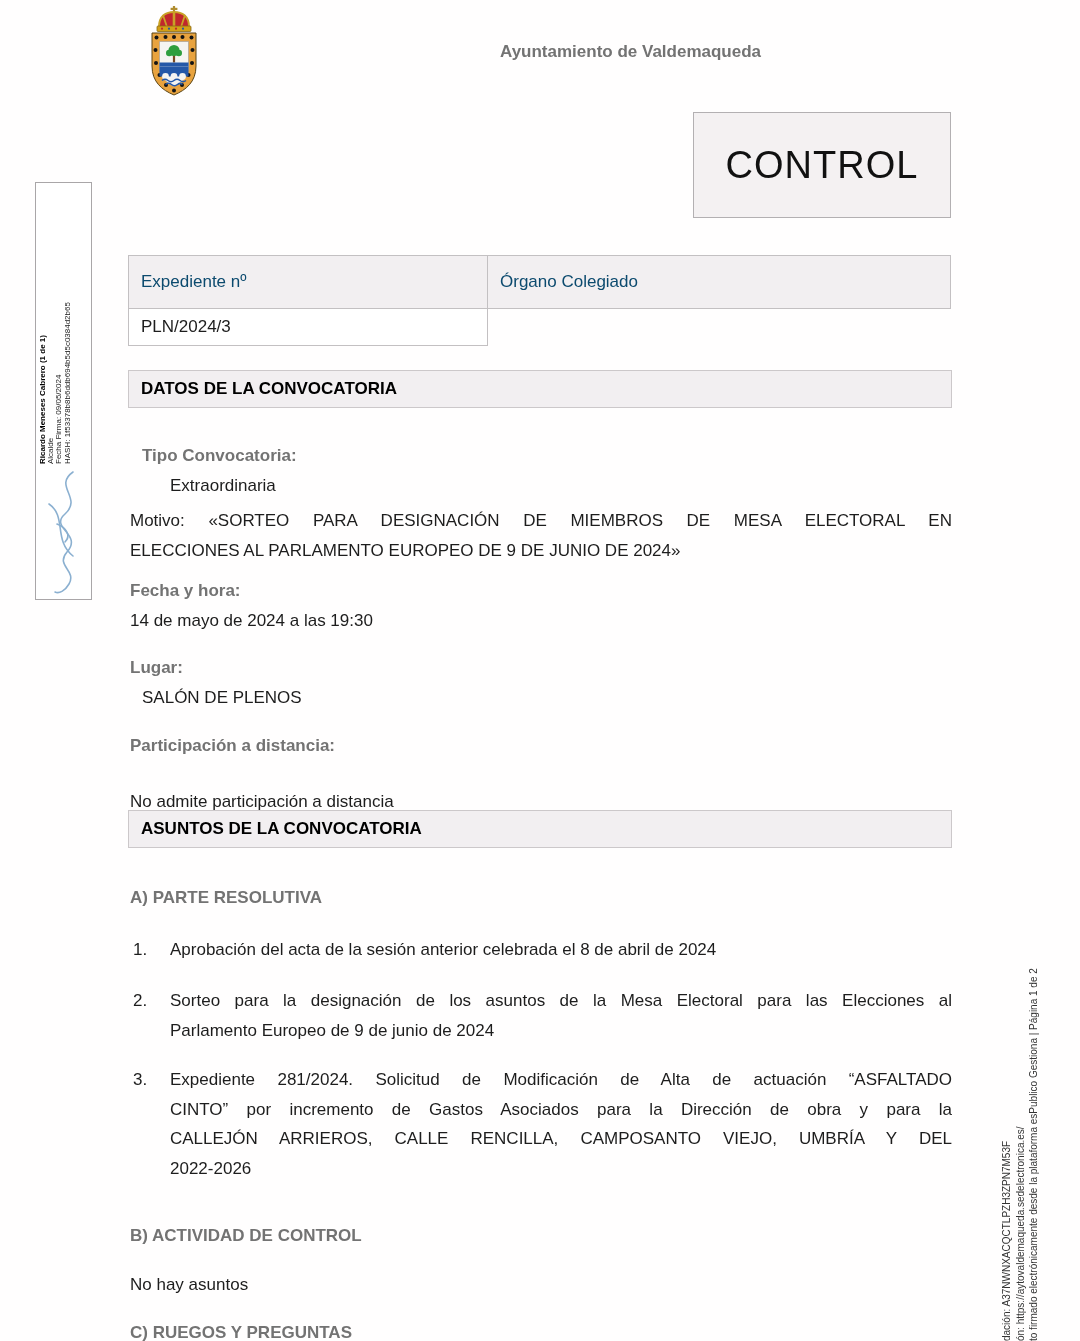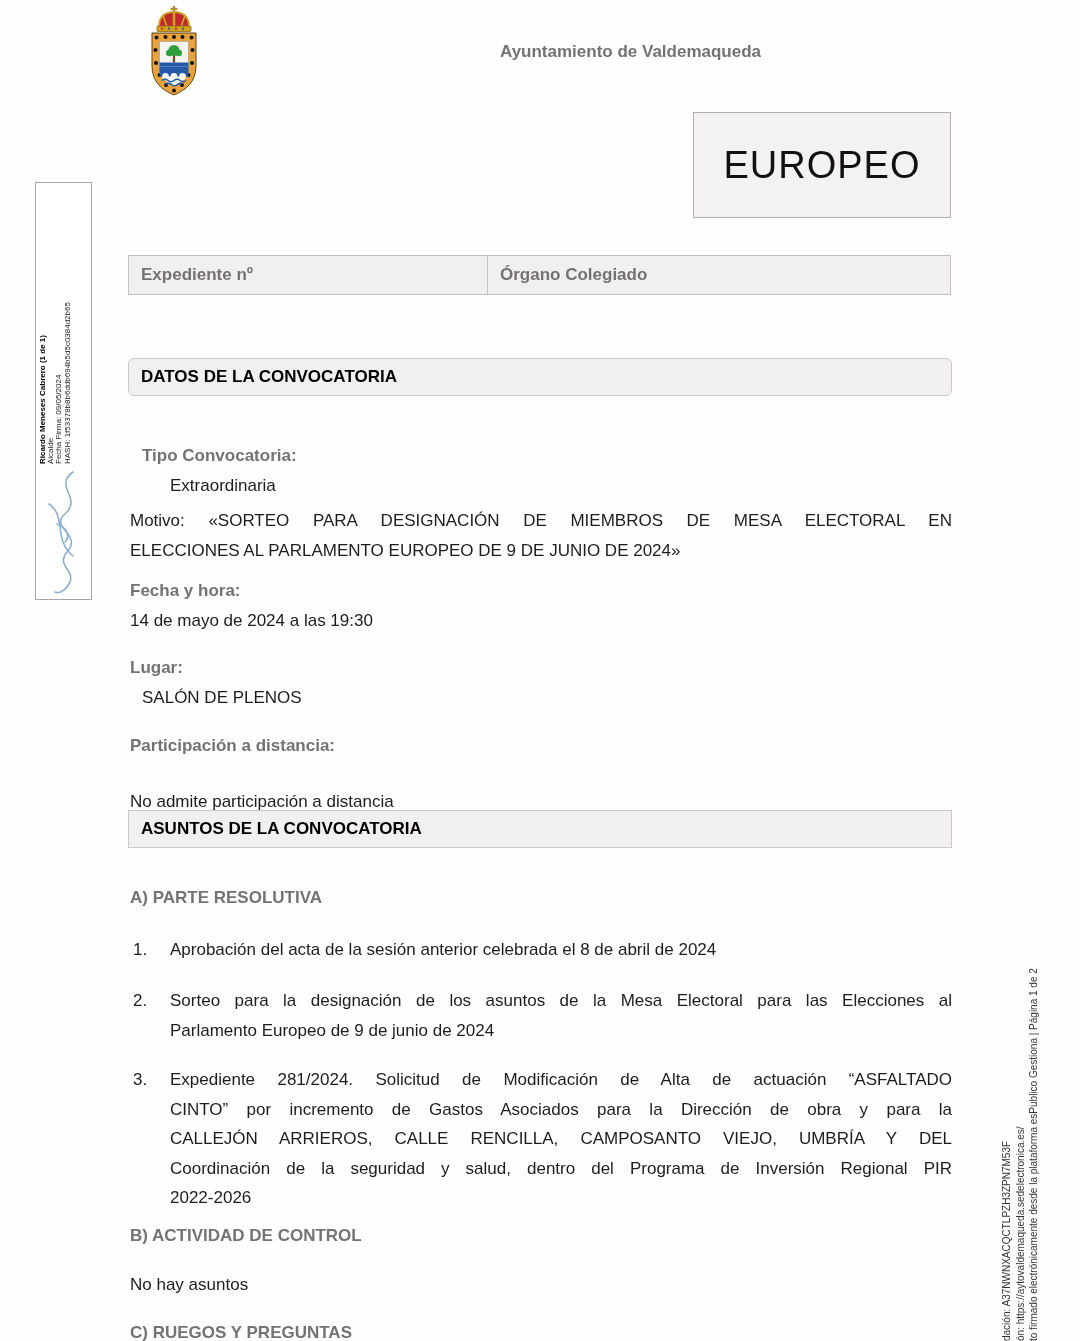--- a/index.html
+++ b/index.html
@@ -28,21 +28,21 @@
   .anuncio-box .ttl{font-size:38px;letter-spacing:1px;color:#111;}
   
   .info-table{left:128px;top:255px;width:824px;font-size:17px;}
   .tr{display:flex;}
   .cell{
     box-sizing:border-box;border:1px solid #c3c0c2;
     display:flex;align-items:center;padding-left:12px;
   }
   .c1{width:360px;}
   .c2{width:464px;margin-left:-1px;}
-  .hrow .cell{height:40px;background:#f2eff1;font-weight:bold;color:#737373;}
+  .hrow .cell{height:54px;background:#f2eff1;font-weight:normal;color:#0c4a6e;}
   .vrow .cell{height:38px;margin-top:-1px;background:#fff;}
   
   .item{left:133px;width:819px;display:flex;}
   .item .num{width:37px;font-size:17px;line-height:29.5px;}
   .item .body{flex:1;font-size:17px;line-height:29.5px;}
   
   .stamp-box{
     left:35px;top:182px;width:57px;height:418px;box-sizing:border-box;
     border:1px solid #a9a6a8;background:#fff;
   }
@@ -115,21 +115,21 @@
       <circle cx="36.5" cy="70.5" r="3.4" fill="#f5f4f1"></circle>
 
       <path d="M16 74.5 q3 -2.4 6 0 t6 0 t6 0 t6 0" fill="none" stroke="#2458a8" stroke-width="1.6"></path>
       <path d="M19.5 78.5 q3 -2.4 6 0 t6 0 t5 0" fill="none" stroke="#2458a8" stroke-width="1.6"></path>
     </svg>
   </div>
 
   <div class="abs t b" style="left:500px;top:42px;">Ayuntamiento de Valdemaqueda</div>
 
   <div class="abs anuncio-box">
-    <span class="ttl">EUROPEO</span>
+    <span class="ttl">CONTROL</span>
   </div>
 
   <div class="abs stamp-box">
     <div class="stamp-text">
       <div class="name">Ricardo Meneses Cabrero (1 de 1)</div>
       <div>Alcalde</div>
       <div>Fecha Firma: 09/05/2024</div>
       <div>HASH: 1f53378b8b6ddb694b5d5c0384d2b65</div>
     </div>
     <svg class="sig-svg" width="54" height="132" viewBox="0 0 54 132">
@@ -140,24 +140,25 @@
       </g>
     </svg>
   </div>
 
   <div class="abs info-table">
     <div class="tr hrow">
       <div class="cell c1">Expediente nº</div>
       <div class="cell c2">Órgano Colegiado</div>
     </div>
     <div class="tr vrow">
-    </div>
-  </div>
-
-  <div class="abs bar" style="top:358px;border-radius:6px;">
+      <div class="cell c1">PLN/2024/3</div>
+    </div>
+  </div>
+
+  <div class="abs bar" style="top:370px;">
     <span>DATOS DE LA CONVOCATORIA</span>
   </div>
 
   <div class="abs t b" style="left:130px;top:446px;margin-left:12px;">Tipo Convocatoria:</div>
   <div class="abs t" style="left:130px;top:476px;margin-left:40px;">Extraordinaria</div>
   <div class="abs motivo jl" style="top:506px;">Motivo: «SORTEO PARA DESIGNACIÓN DE MIEMBROS DE MESA ELECTORAL EN</div>
   <div class="abs motivo" style="top:536px;">ELECCIONES AL PARLAMENTO EUROPEO DE 9 DE JUNIO DE 2024»</div>
 
   <div class="abs t b" style="left:130px;top:581px;">Fecha y hora:</div>
   <div class="abs t" style="left:130px;top:611px;">14 de mayo de 2024 a las 19:30</div>
@@ -188,21 +189,20 @@
       <div>Parlamento Europeo de 9 de junio de 2024</div>
     </div>
   </div>
 
   <div class="abs item" style="top:1065px;">
     <div class="num">3.</div>
     <div class="body">
       <div class="jl">Expediente 281/2024. Solicitud de Modificación de Alta de actuación “ASFALTADO</div>
       <div class="jl">CINTO” por incremento de Gastos Asociados para la Dirección de obra y para la</div>
       <div class="jl">CALLEJÓN ARRIEROS, CALLE RENCILLA, CAMPOSANTO VIEJO, UMBRÍA Y DEL</div>
-      <div class="jl">Coordinación de la seguridad y salud, dentro del Programa de Inversión Regional PIR</div>
       <div>2022-2026</div>
     </div>
   </div>
 
   <div class="abs t b" style="left:130px;top:1226px;">B) ACTIVIDAD DE CONTROL</div>
   <div class="abs t" style="left:130px;top:1275px;">No hay asuntos</div>
 
   <div class="abs t b" style="left:130px;top:1323px;">C) RUEGOS Y PREGUNTAS</div>
 
   <div class="verif-text">

